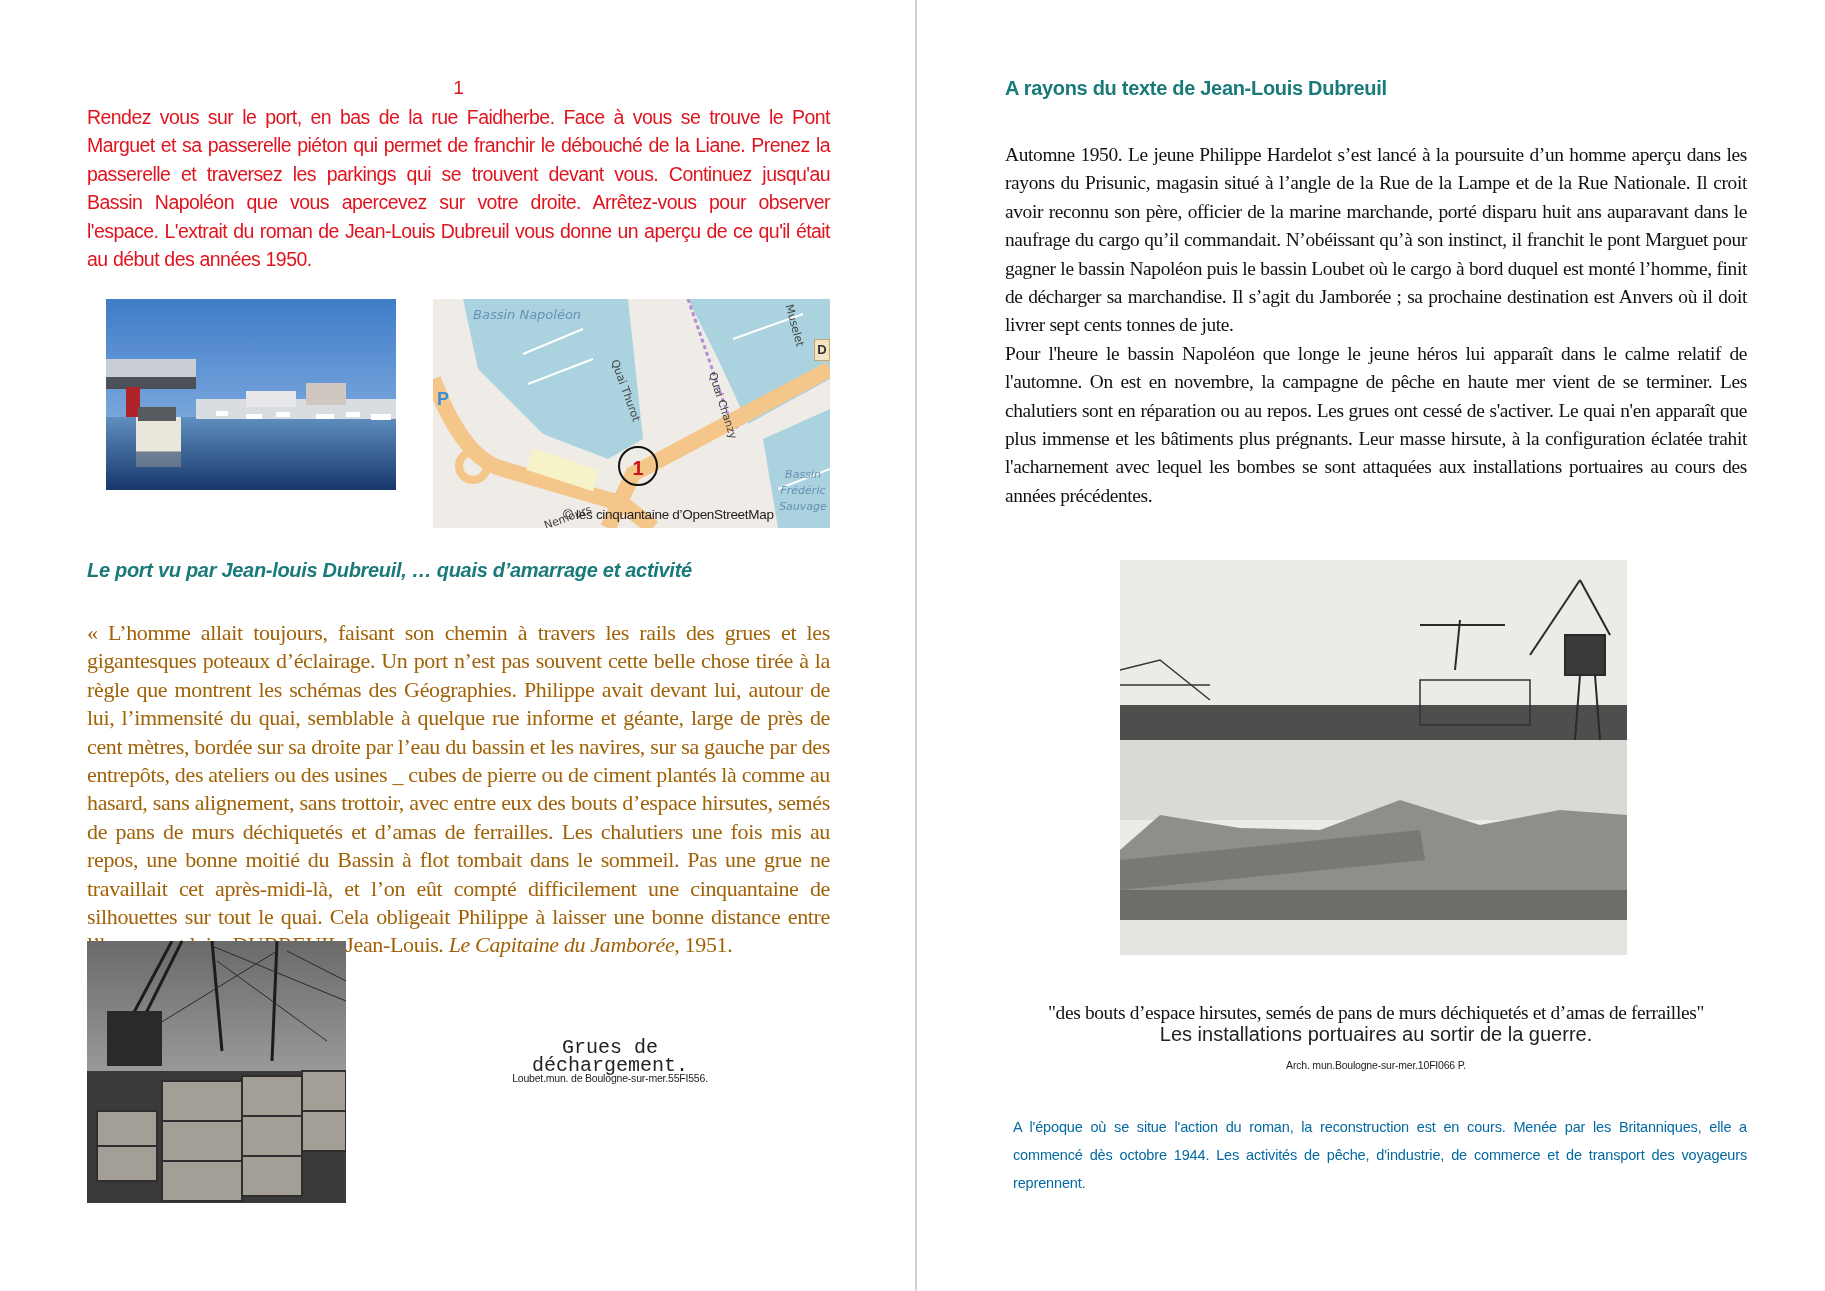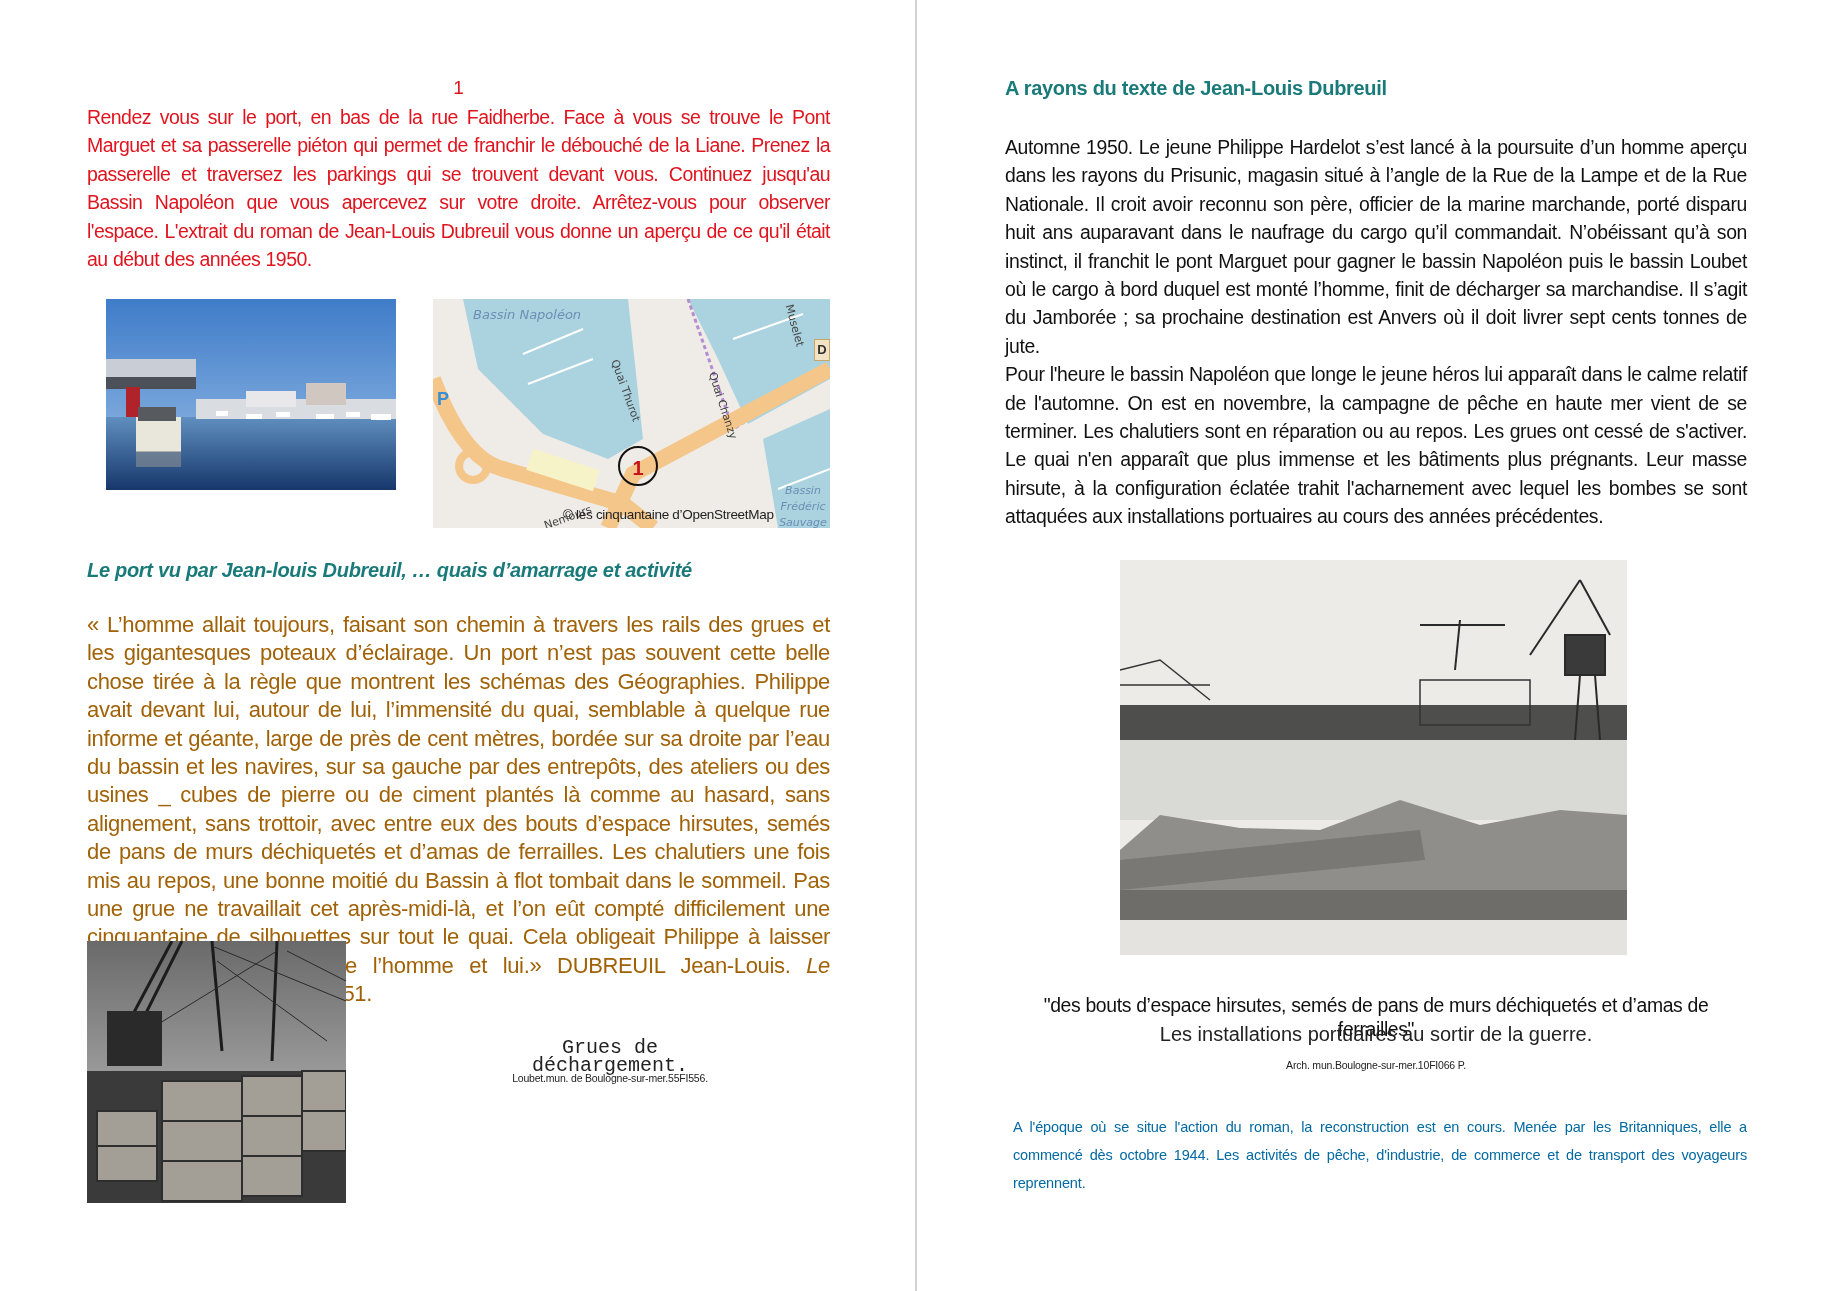--- a/index.html
+++ b/index.html
@@ -1,21 +1,21 @@
 <!DOCTYPE html>
 <html><head>
 <meta charset="utf-8">
 <style>
   html, body { margin:0; padding:0; background:#ffffff; }
   body { width:1825px; height:1291px; position:relative; overflow:hidden; }
   .abs { position:absolute; }
   .divider { left:915px; top:0; width:2px; height:1291px; background:#d2d2d2; }
 
   .sans { font-family:"Liberation Sans", sans-serif; }
-  .serif { font-family:Liberation Sans, sans-serif; }
+  .serif { font-family:Liberation Serif, serif;margin-top:8px; }
 
   
   .page-num { left:87px; width:743px; top:76px; text-align:center; color:#e0141e; font-size:19px; line-height:24px; }
   .intro { left:87px; width:743px; top:103px; color:#e0141e; font-size:19.5px; line-height:28.4px; text-align:justify; letter-spacing:-0.55px; word-spacing:0.5px; }
   .sec-head { color:#1a7a7a; font-weight:bold; font-size:20px; line-height:24px; letter-spacing:-0.3px; }
   .left-head { left:87px; top:558px; font-style:italic; }
   .quote { left:87px; width:743px; top:611px; color:#a16207; font-size:22px; line-height:28.4px; text-align:justify; letter-spacing:-0.35px; }
 
   
   .photo-marina { left:106px; top:299px; width:290px; height:191px; overflow:hidden; }
@@ -100,21 +100,21 @@
       <line x1="90" y1="55" x2="150" y2="30"></line>
         <line x1="95" y1="85" x2="160" y2="60"></line>
       <line x1="300" y1="40" x2="370" y2="15"></line>
         <line x1="345" y1="190" x2="397" y2="170"></line>
     </g>
   </svg>
   <div class="map-label" style="left:40px;top:8px;">Bassin Napoléon</div>
   <div class="street-label" style="left:160px;top:85px;transform:rotate(70deg);">Quai Thurot</div>
   <div class="street-label" style="left:255px;top:100px;transform:rotate(72deg);">Quai Chanzy</div>
   <div class="street-label" style="left:340px;top:20px;transform:rotate(75deg);">Muselet</div>
-  <div class="map-label" style="left:345px;top:184px;font-size:11px;width:50px;">Bassin Frédéric Sauvage</div>
+  <div class="map-label" style="left:345px;top:168px;font-size:11px;width:50px;">Bassin Frédéric Sauvage</div>
   <div class="street-label" style="left:110px;top:212px;transform:rotate(-20deg);">Nemours</div>
   <div class="p-sign">P</div>
   <div class="d-badge">D</div>
   <div class="marker">1</div>
   <div class="osm-credit">© les cinquantaine d’OpenStreetMap</div>
 </div>
 
 <div class="abs sans sec-head left-head">Le port vu par Jean-louis Dubreuil, … quais d’amarrage et activité</div>
 
 <div class="abs serif quote"><span>« L’homme allait toujours, faisant son chemin à travers les rails des grues et les gigantesques poteaux d’éclairage. Un port n’est pas souvent cette belle chose tirée à la règle que montrent les schémas des Géographies. Philippe avait devant lui, autour de lui, l’immensité du quai, semblable à quelque rue informe et géante, large de près de cent mètres, bordée sur sa droite par l’eau du bassin et les navires, sur sa gauche par des entrepôts, des ateliers ou des usines  _ cubes de pierre ou de ciment plantés là comme au hasard, sans alignement, sans trottoir, avec entre eux des bouts d’espace hirsutes, semés de pans de murs déchiquetés et d’amas de ferrailles. Les chalutiers une fois mis au repos, une bonne moitié du Bassin à flot tombait dans le sommeil. Pas une grue ne travaillait cet après-midi-là, et l’on eût compté difficilement une cinquantaine de silhouettes sur tout le quai. Cela obligeait Philippe à laisser une bonne distance entre l’homme et lui.» DUBREUIL Jean-Louis. </span><i>Le Capitaine du Jamborée</i><span>, 1951.</span></div>

